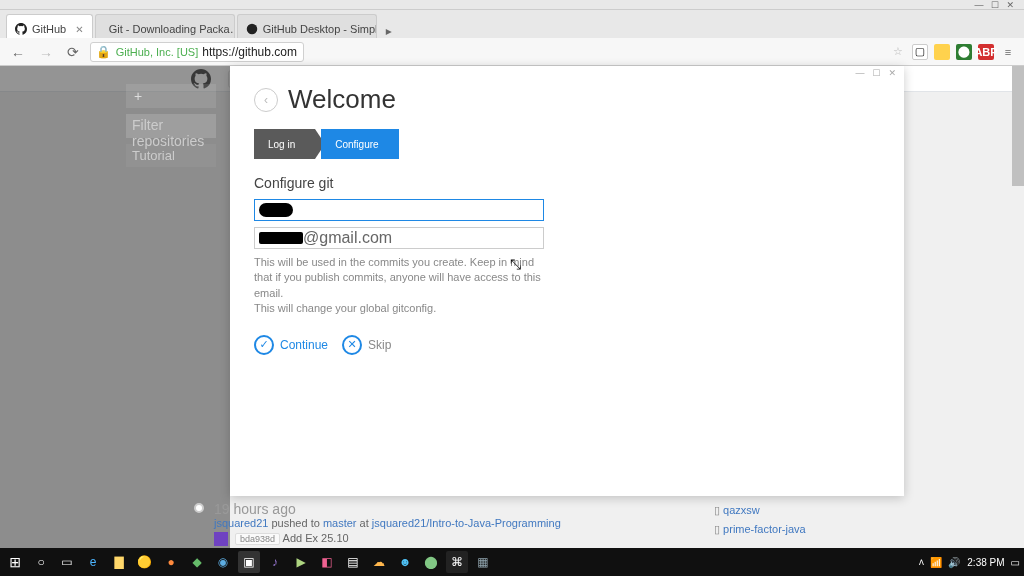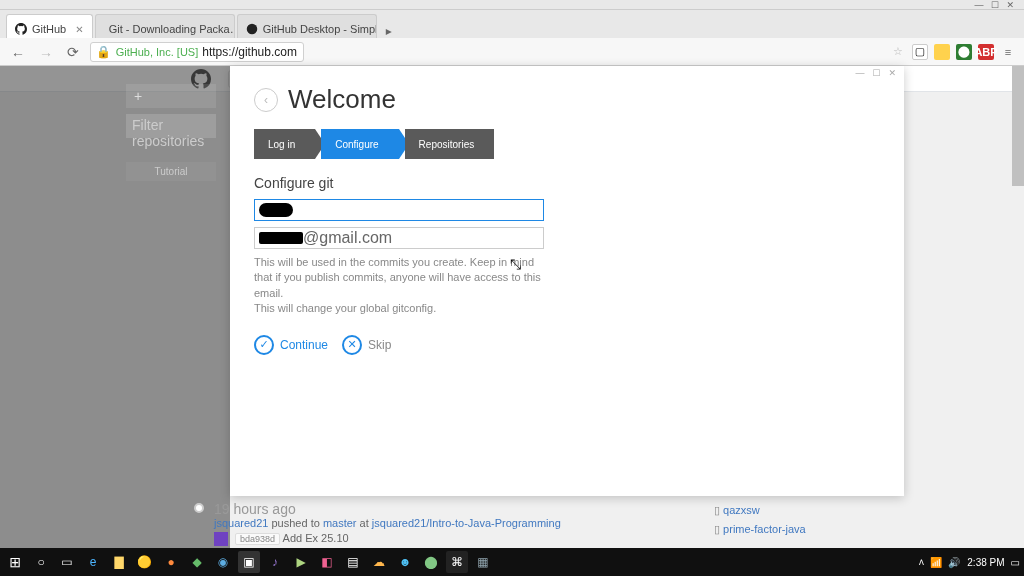--- a/index.html
+++ b/index.html
@@ -36,21 +36,21 @@
   .gh-right { margin-left:auto; display:flex; gap:10px; align-items:center; padding-right:200px;}
   .bell { position:relative; }
   .plus { font-weight:bold; }
   .avatar { width:18px; height:18px; background:#c0392b; border-radius:2px;}
   
   
   .sidebar { position:absolute; top:66px; left:0; width:230px; bottom:28px; background:rgba(60,60,60,0.55); }
   .sidebar-inner { padding-left:126px; padding-top:18px; }
   .side-add { background:rgba(255,255,255,0.1); width:90px; height:24px; display:flex; align-items:center; padding:0 8px; color:#ddd; font-size:14px;}
   .side-filter { margin-top:6px; width:90px; height:24px; background:rgba(255,255,255,0.15); font-size:14px; color:#ccc; padding:3px 6px; }
-  .side-item { margin-top:24px; width:90px; background:rgba(255,255,255,0.05); font-size:10px; color:#ccc; padding:4px 6px;text-align:center; }
+  .side-item { margin-top:6px; width:90px; background:rgba(255,255,255,0.05); font-size:13px; color:#ccc; padding:4px 6px; }
   
   
   .modal { position:absolute; top:66px; left:230px; right:120px; bottom:80px; background:#fff; box-shadow:0 2px 10px rgba(0,0,0,0.2); }
   .modal-titlebar { height:14px; display:flex; justify-content:flex-end; gap:8px; padding:2px 8px 0 0; font-size:9px; color:#aaa;}
   .modal-content { padding:4px 24px; }
   .welcome-row { display:flex; align-items:center; gap:10px; margin-bottom:14px;}
   .back-circle { width:24px; height:24px; border:1px solid #ccc; border-radius:50%; display:flex; align-items:center; justify-content:center; color:#bbb; font-size:12px;}
   .welcome-title { font-size:26px; font-weight:300; color:#333; }
   
   .steps { display:flex; gap:6px; margin-bottom:16px;}
@@ -196,23 +196,20 @@
     <div class="welcome-row">
       <span class="back-circle">‹</span>
       <span class="welcome-title">Welcome</span>
     </div>
     <div class="steps">
       <div class="step dark">
           <span>Log in</span>
         </div>
       <div class="step blue">
           <span>Configure</span>
-        </div>
-      <div class="step dark">
-          <span>Repositories</span>
         </div>
     </div>
     <div class="section-title">Configure git</div>
     <div class="input-box">
       <span class="redact" style="width:34px;height:14px;"></span>
     </div>
     <div class="input-box plain">
       <span class="redact" style="width:44px;height:12px;border-radius:2px;"></span>
       <span style="color:#666;font-size:16px;">@gmail.com</span>
     </div>

